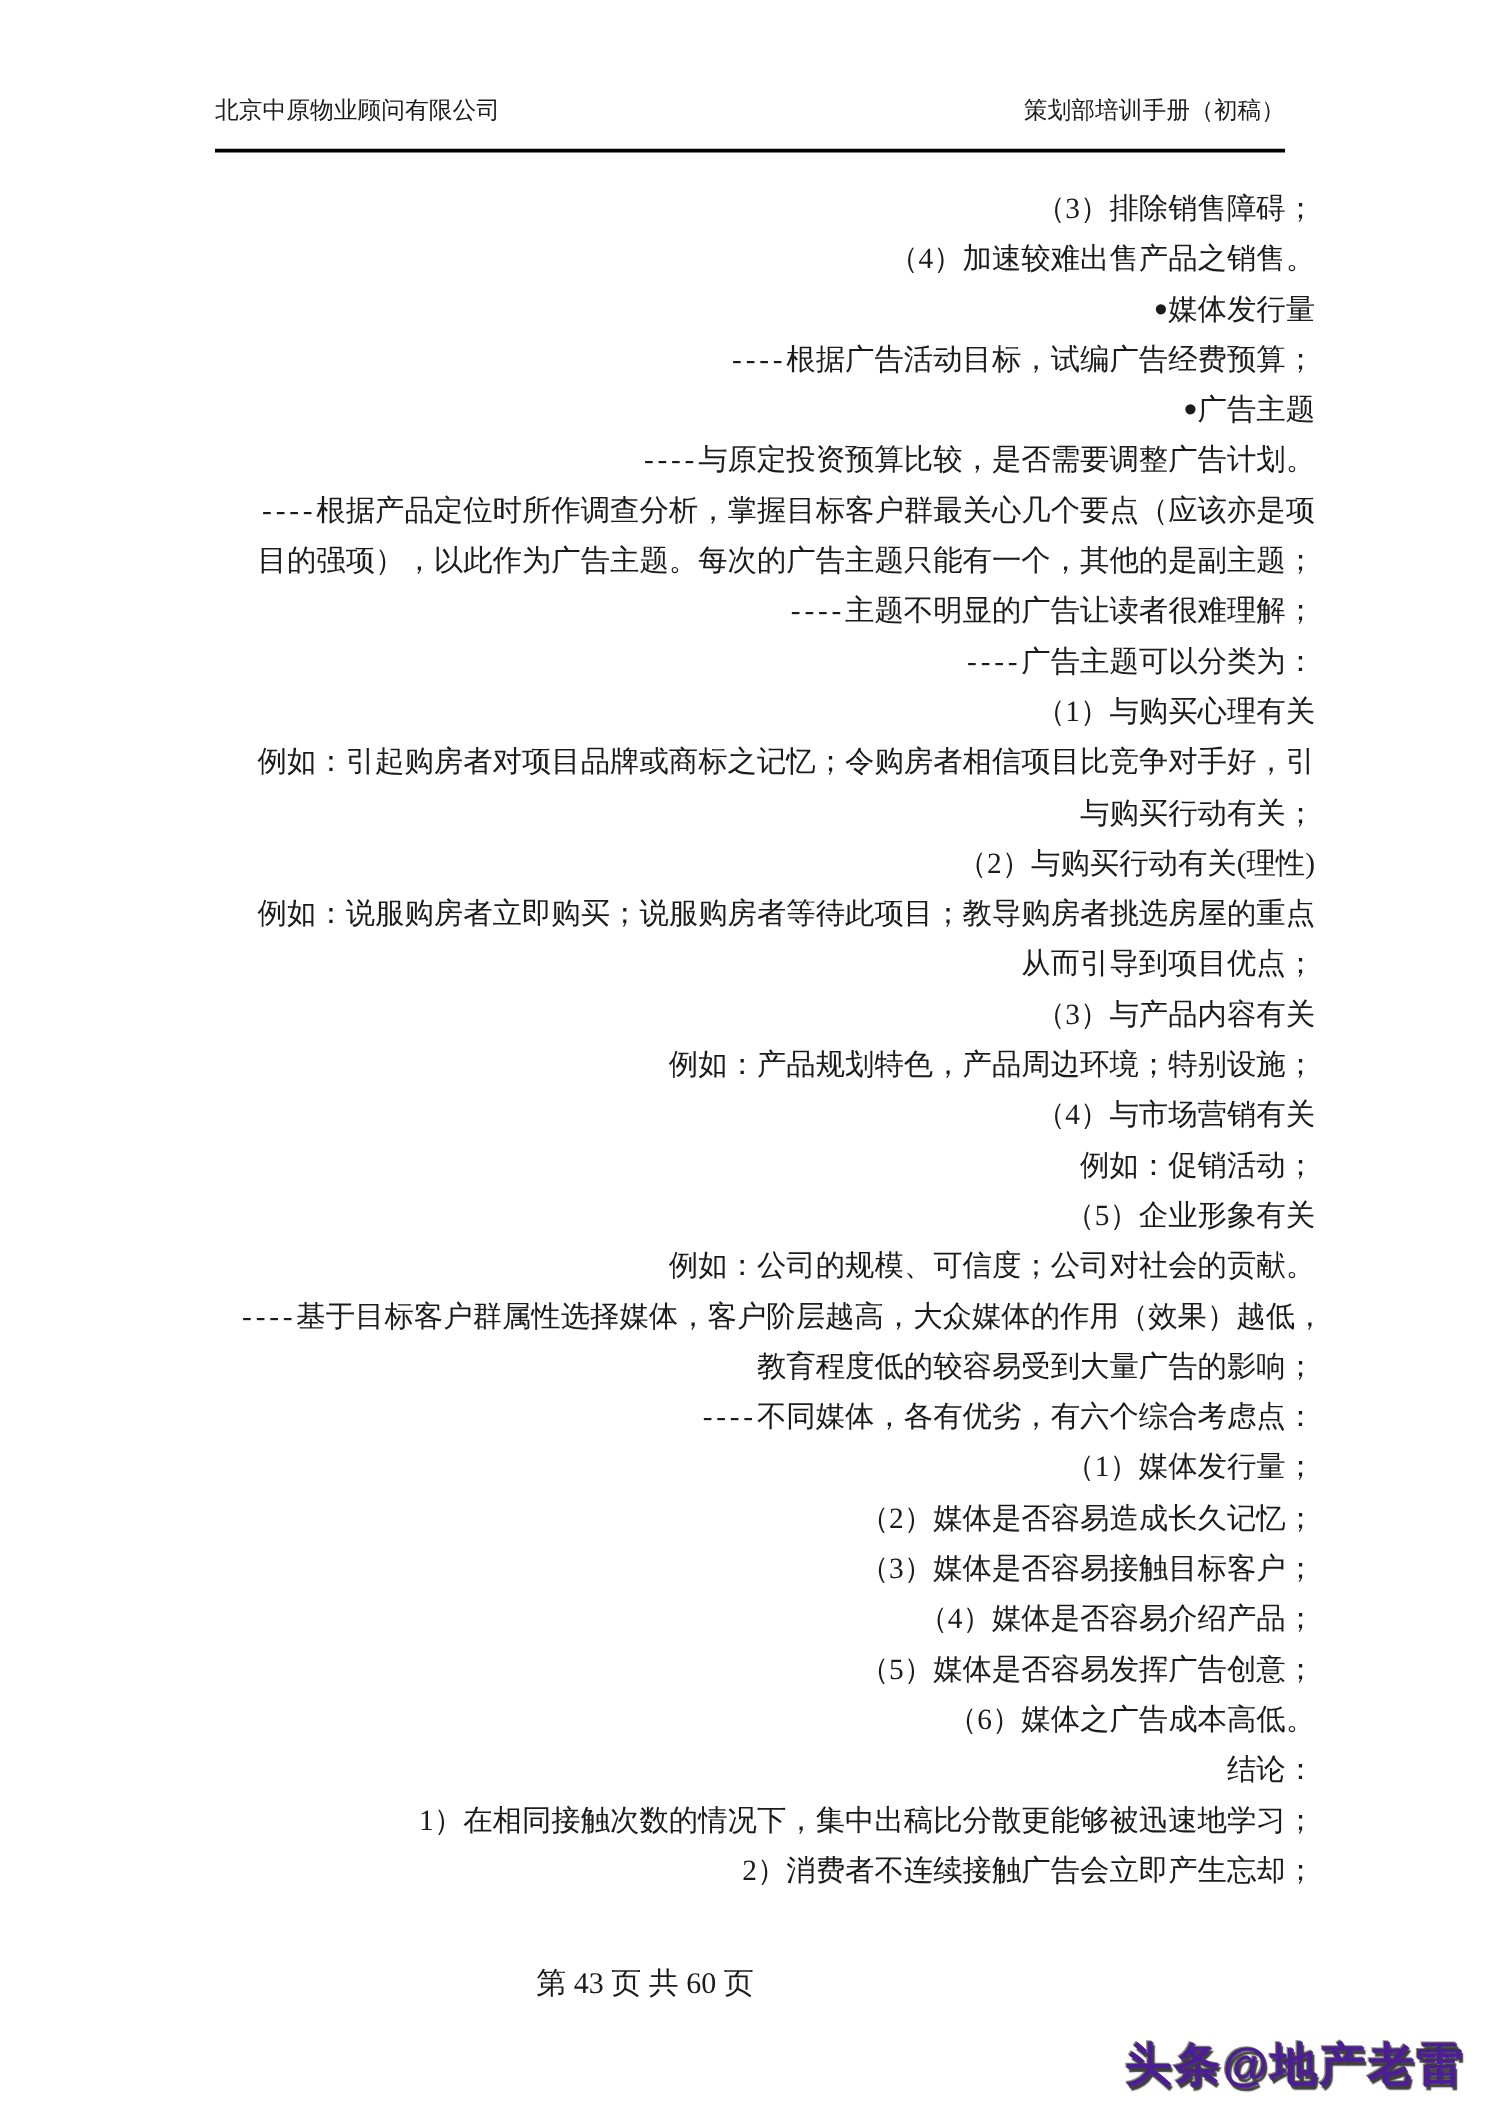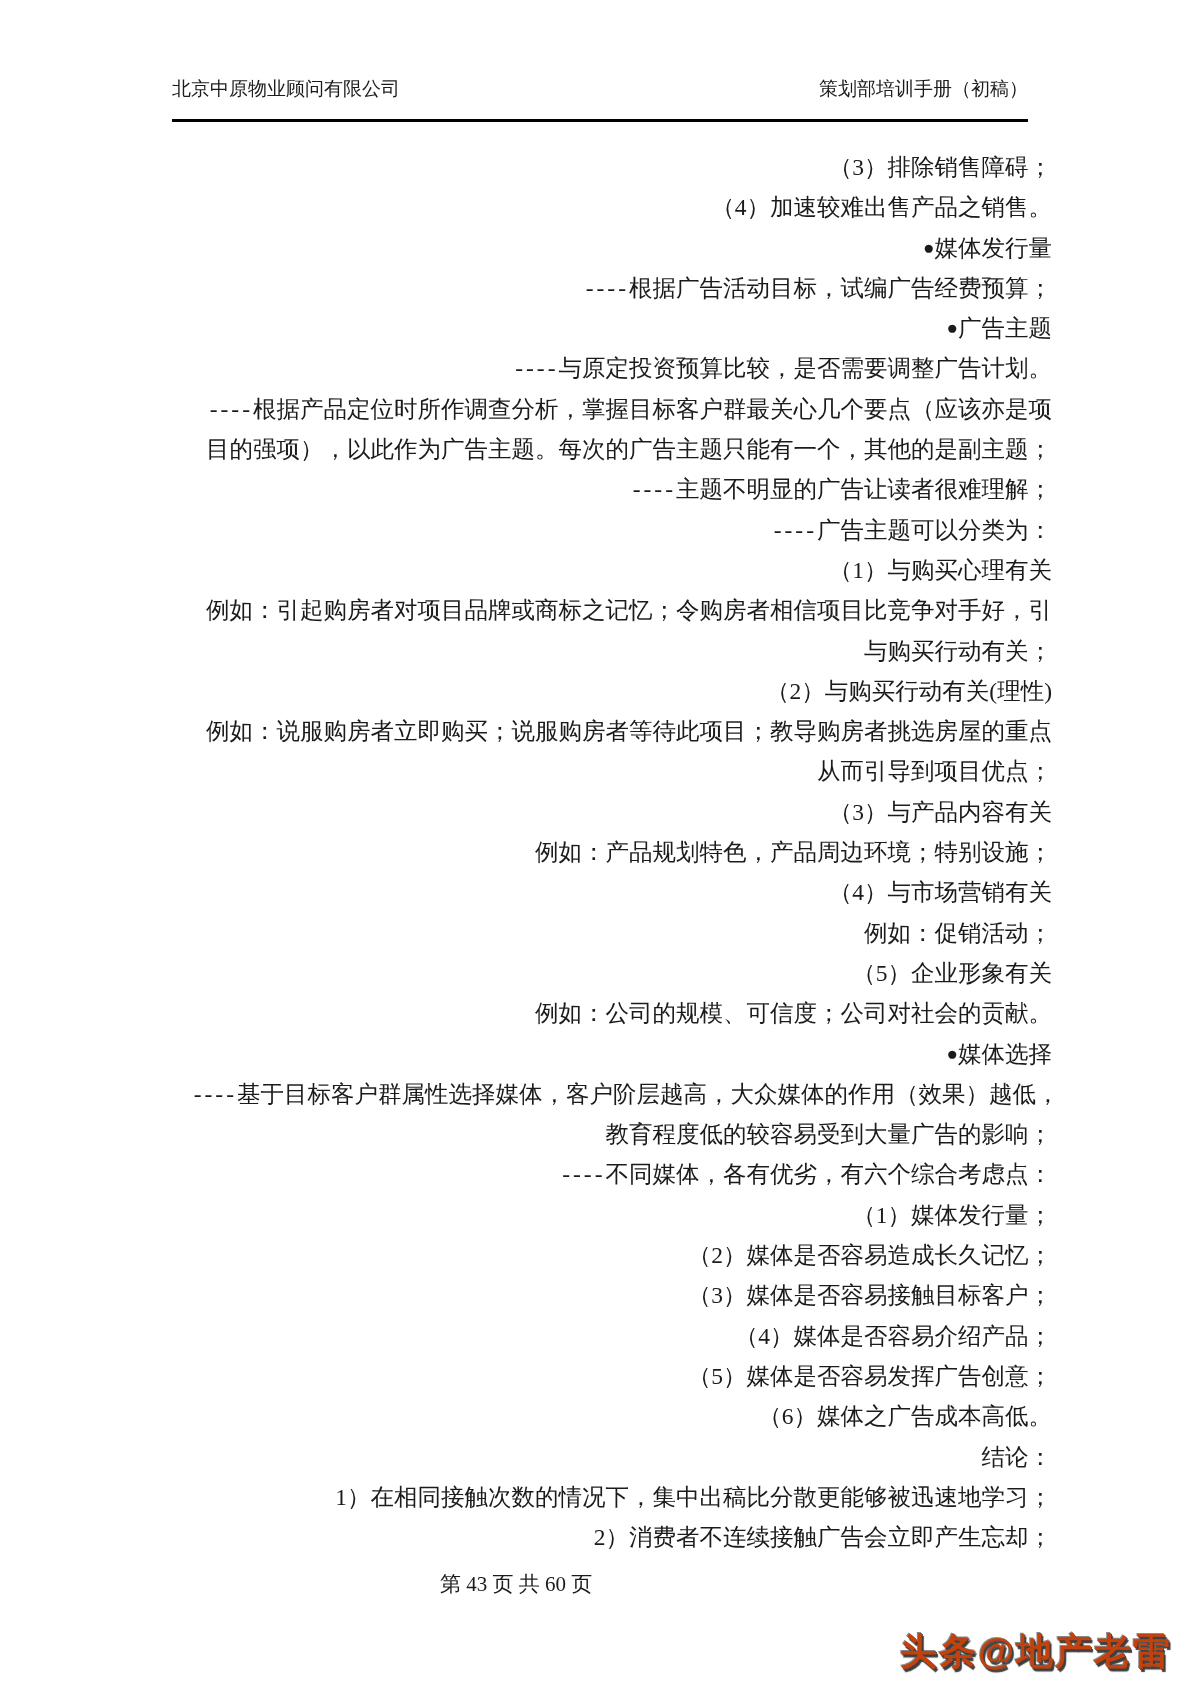--- a/index.html
+++ b/index.html
@@ -29,27 +29,27 @@
   .line .marker { display:inline-block; vertical-align:top; }
   .line.num        { padding-left:13px; }
   .line.num .marker  { width:78px; }
   .line.bullet     { padding-left:3px; }
   .line.bullet .marker { width:45px; font-size:19px; }
   .line.dash       { padding-left:3px; }
   .line.dash .marker { width:62px; letter-spacing:3px; }
   .line.conc .marker { width:37px; }
   .footer {
     position:absolute; left:0; top:1570px; width:1032px;
-    text-align:center; font-size:21px; white-space:nowrap;
+    text-align:center; font-size:24px; white-space:nowrap;
   }
   .watermark {
     position:absolute; right:28px; bottom:20px;
     font-family:"Liberation Sans","DejaVu Sans",sans-serif;
     font-weight:bold; font-size:37px; letter-spacing:2px;
-    color:#c2410c; white-space:nowrap;
+    color:#4c1d95; white-space:nowrap;
     text-shadow: 2px 3px 1px #3e3e3e, -1px -1px 0 #8a8a8a, 1px 1px 0 #555555;
   }
 </style>
 </head>
 <body>
 
 <div class="page">
 
   <div class="header">
     <span>北京中原物业顾问有限公司</span>
@@ -74,21 +74,20 @@
       <div class="line plain"><span>与购买行动有关；</span></div>
       <div class="line num"><span class="marker">（2）</span><span>与购买行动有关(理性)</span></div>
       <div class="line plain"><span>例如：说服购房者立即购买；说服购房者等待此项目；教导购房者挑选房屋的重点</span></div>
       <div class="line plain"><span>从而引导到项目优点；</span></div>
       <div class="line num"><span class="marker">（3）</span><span>与产品内容有关</span></div>
       <div class="line plain"><span>例如：产品规划特色，产品周边环境；特别设施；</span></div>
       <div class="line num"><span class="marker">（4）</span><span>与市场营销有关</span></div>
       <div class="line plain"><span>例如：促销活动；</span></div>
       <div class="line num"><span class="marker">（5）</span><span>企业形象有关</span></div>
       <div class="line plain"><span>例如：公司的规模、可信度；公司对社会的贡献。</span></div>
-      <div class="line bullet"><span class="marker">●</span><span>媒体选择</span></div>
       <div class="line dash"><span class="marker">----</span><span>基于目标客户群属性选择媒体，客户阶层越高，大众媒体的作用（效果）越低，</span></div>
       <div class="line plain"><span>教育程度低的较容易受到大量广告的影响；</span></div>
       <div class="line dash"><span class="marker">----</span><span>不同媒体，各有优劣，有六个综合考虑点：</span></div>
       <div class="line num"><span class="marker">（1）</span><span>媒体发行量；</span></div>
       <div class="line num"><span class="marker">（2）</span><span>媒体是否容易造成长久记忆；</span></div>
       <div class="line num"><span class="marker">（3）</span><span>媒体是否容易接触目标客户；</span></div>
       <div class="line num"><span class="marker">（4）</span><span>媒体是否容易介绍产品；</span></div>
       <div class="line num"><span class="marker">（5）</span><span>媒体是否容易发挥广告创意；</span></div>
       <div class="line num"><span class="marker">（6）</span><span>媒体之广告成本高低。</span></div>
       <div class="line plain"><span>结论：</span></div>

